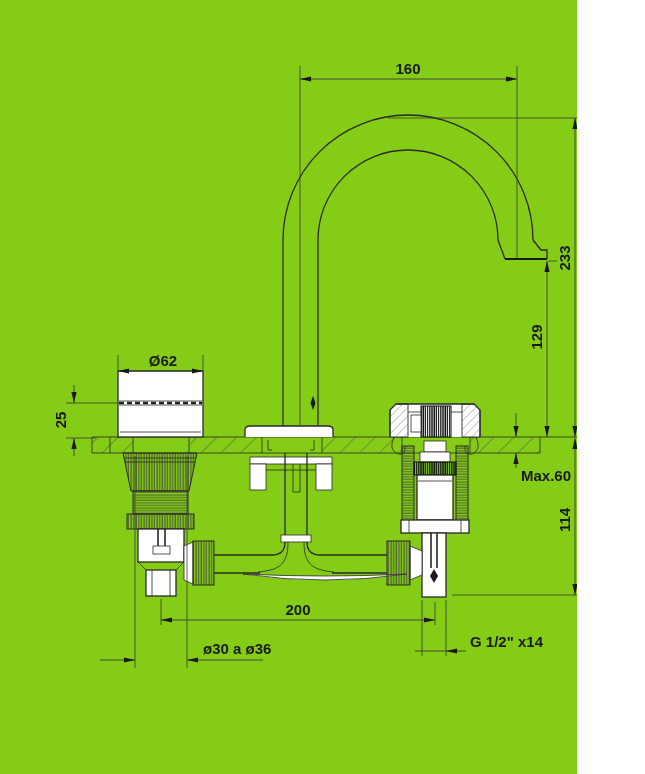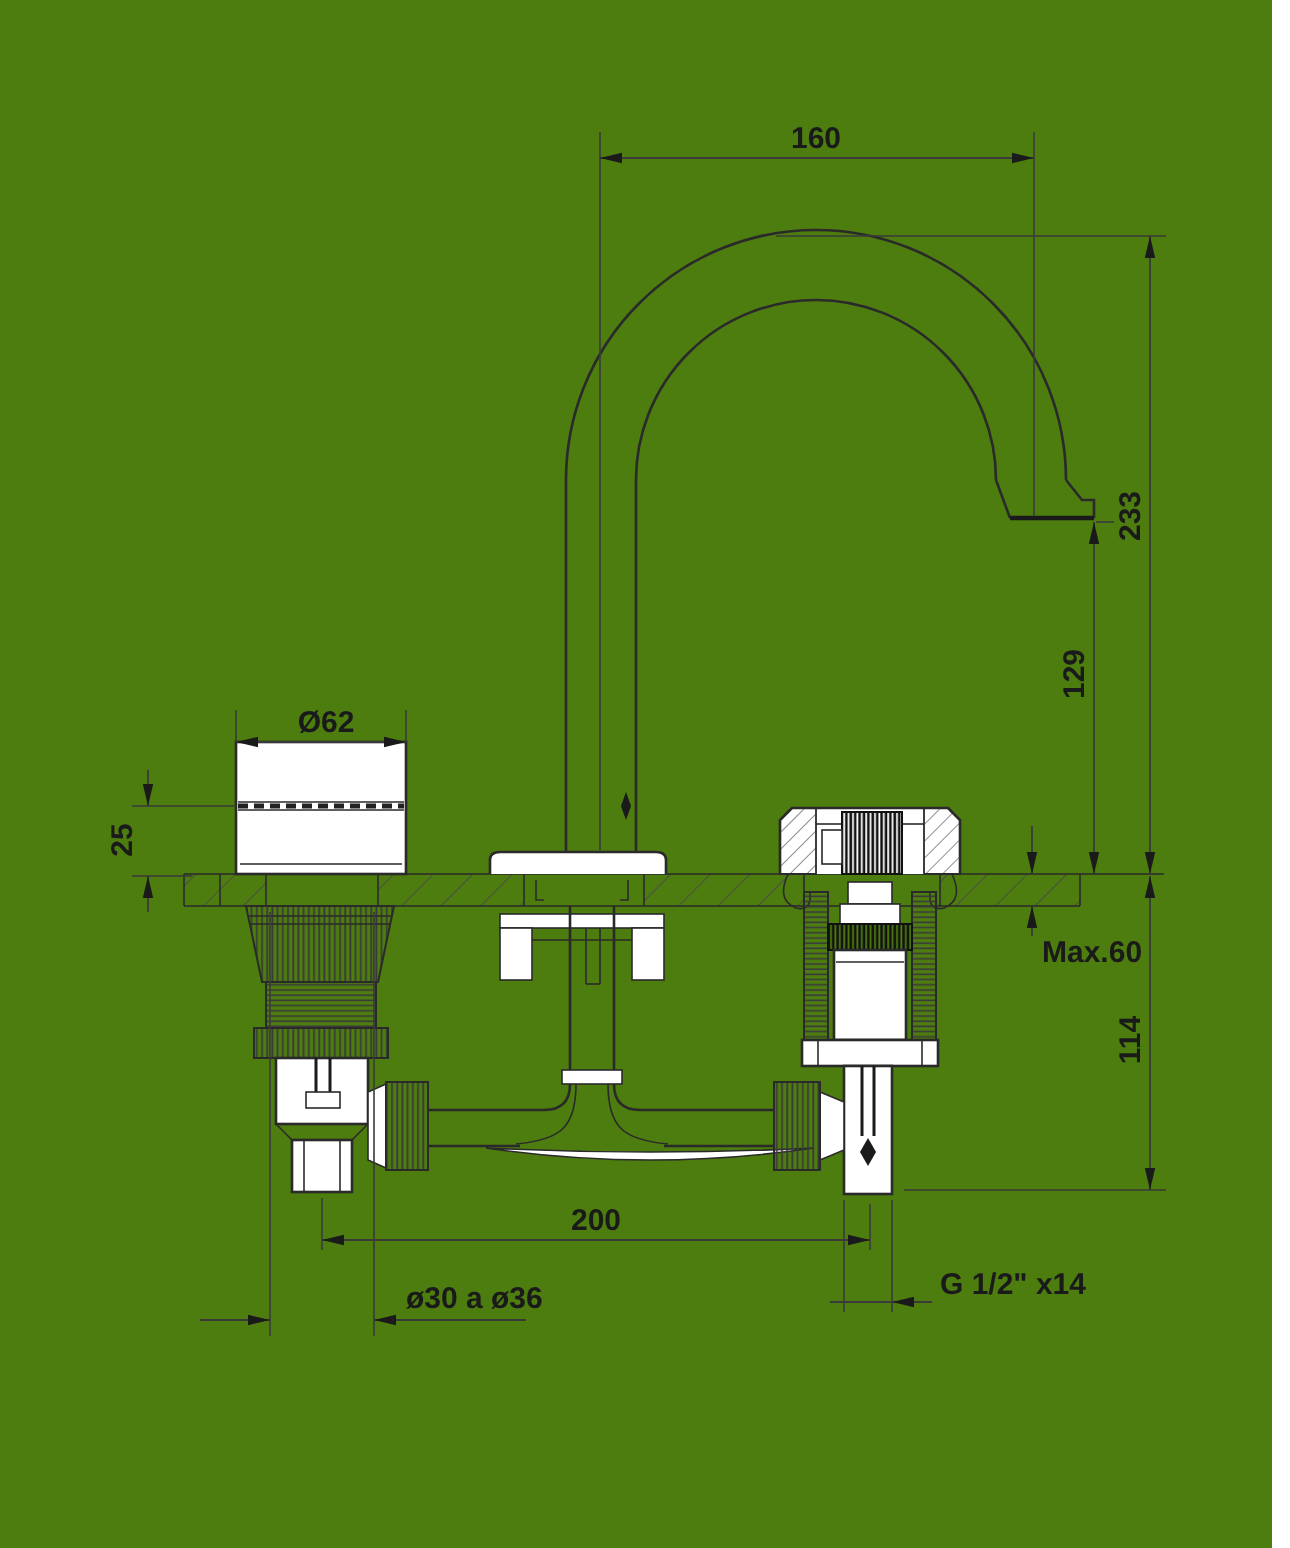--- a/index.html
+++ b/index.html
@@ -1,19 +1,19 @@
 <!DOCTYPE html>
 <html><head>
 <meta charset="utf-8">
 <style>
   html,body{margin:0;padding:0;background:#ffffff;}
   .stage{
     position:relative;
-    width:636px;height:774px;
-    background:#4d7c0f;
+    width:577px;height:774px;
+    background:#84cc16;
     font-family:"Liberation Sans", sans-serif;
     overflow:hidden;
   }
   svg{display:block;}
   .dim-text{
     font-family:"Liberation Sans", sans-serif;
     font-size:15px;
     font-weight:bold;
     fill:#1a1a1a;
   }

